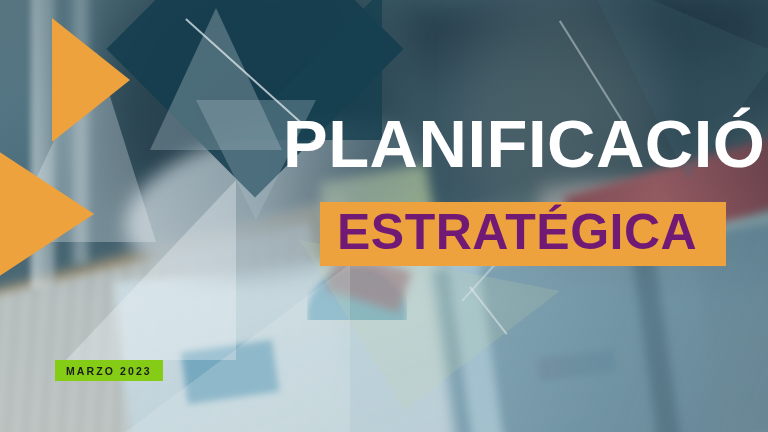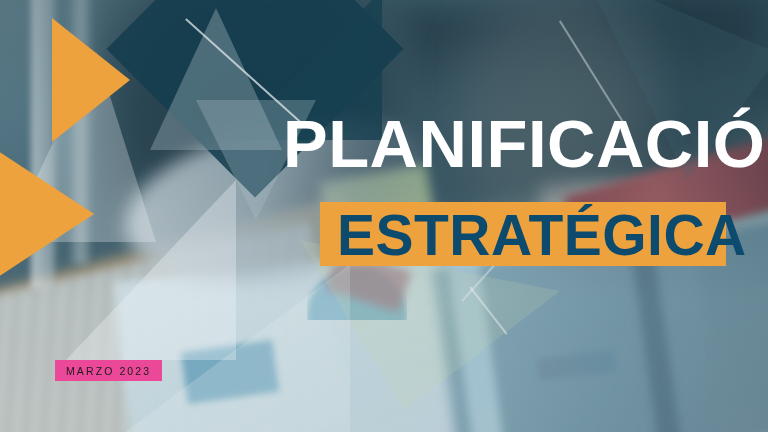--- a/index.html
+++ b/index.html
@@ -387,24 +387,24 @@
     left: 320px;
     top: 202px;
     width: 406px;
     height: 64px;
     background: #eda23d;
   }
   .title-2 {
     position: absolute;
     left: 337px;
     top: 207px;
-    font-size: 57px;
+    font-size: 50px;
     line-height: 1;
     font-weight: bold;
-    color: #0c4a6e;
+    color: #701a75;
     letter-spacing: .5px;
     white-space: nowrap;
   }
 
   
   .names {
     position: absolute;
     right: 18px;
     top: 313px;
     text-align: right;
@@ -416,24 +416,24 @@
     text-shadow: 0 1px 2px rgba(30,50,60,.35);
   }
   .names div { white-space: nowrap; }
 
   
   .date-badge {
     position: absolute;
     left: 55px;
     top: 360px;
     padding: 5px 11px 4px 11px;
-    background: #ec4899;
+    background: #84cc16;
     color: #1b1b1b;
     font-size: 10.5px;
-    font-weight: normal;
+    font-weight: bold;
     letter-spacing: 2.1px;
     line-height: 12px;
   }
 </style>
 </head>
 <body>
 
 <div class="slide">
 
   <div class="photo">

